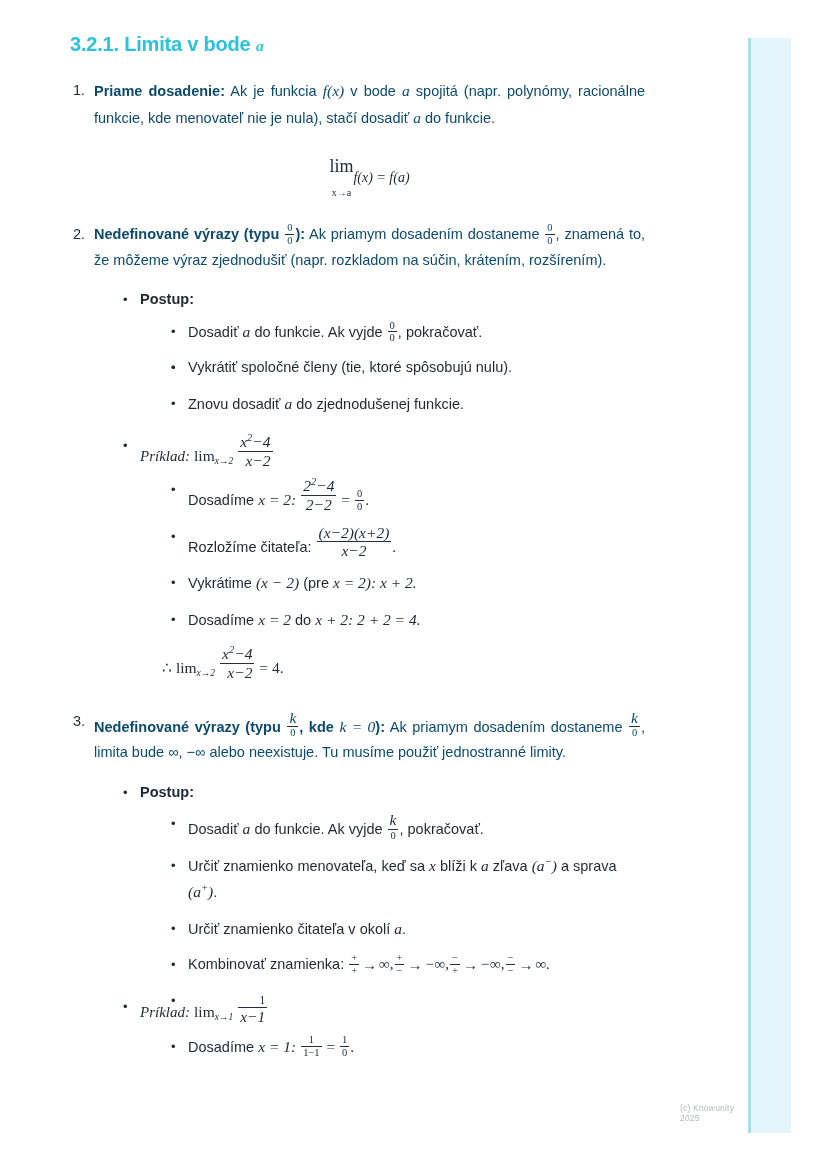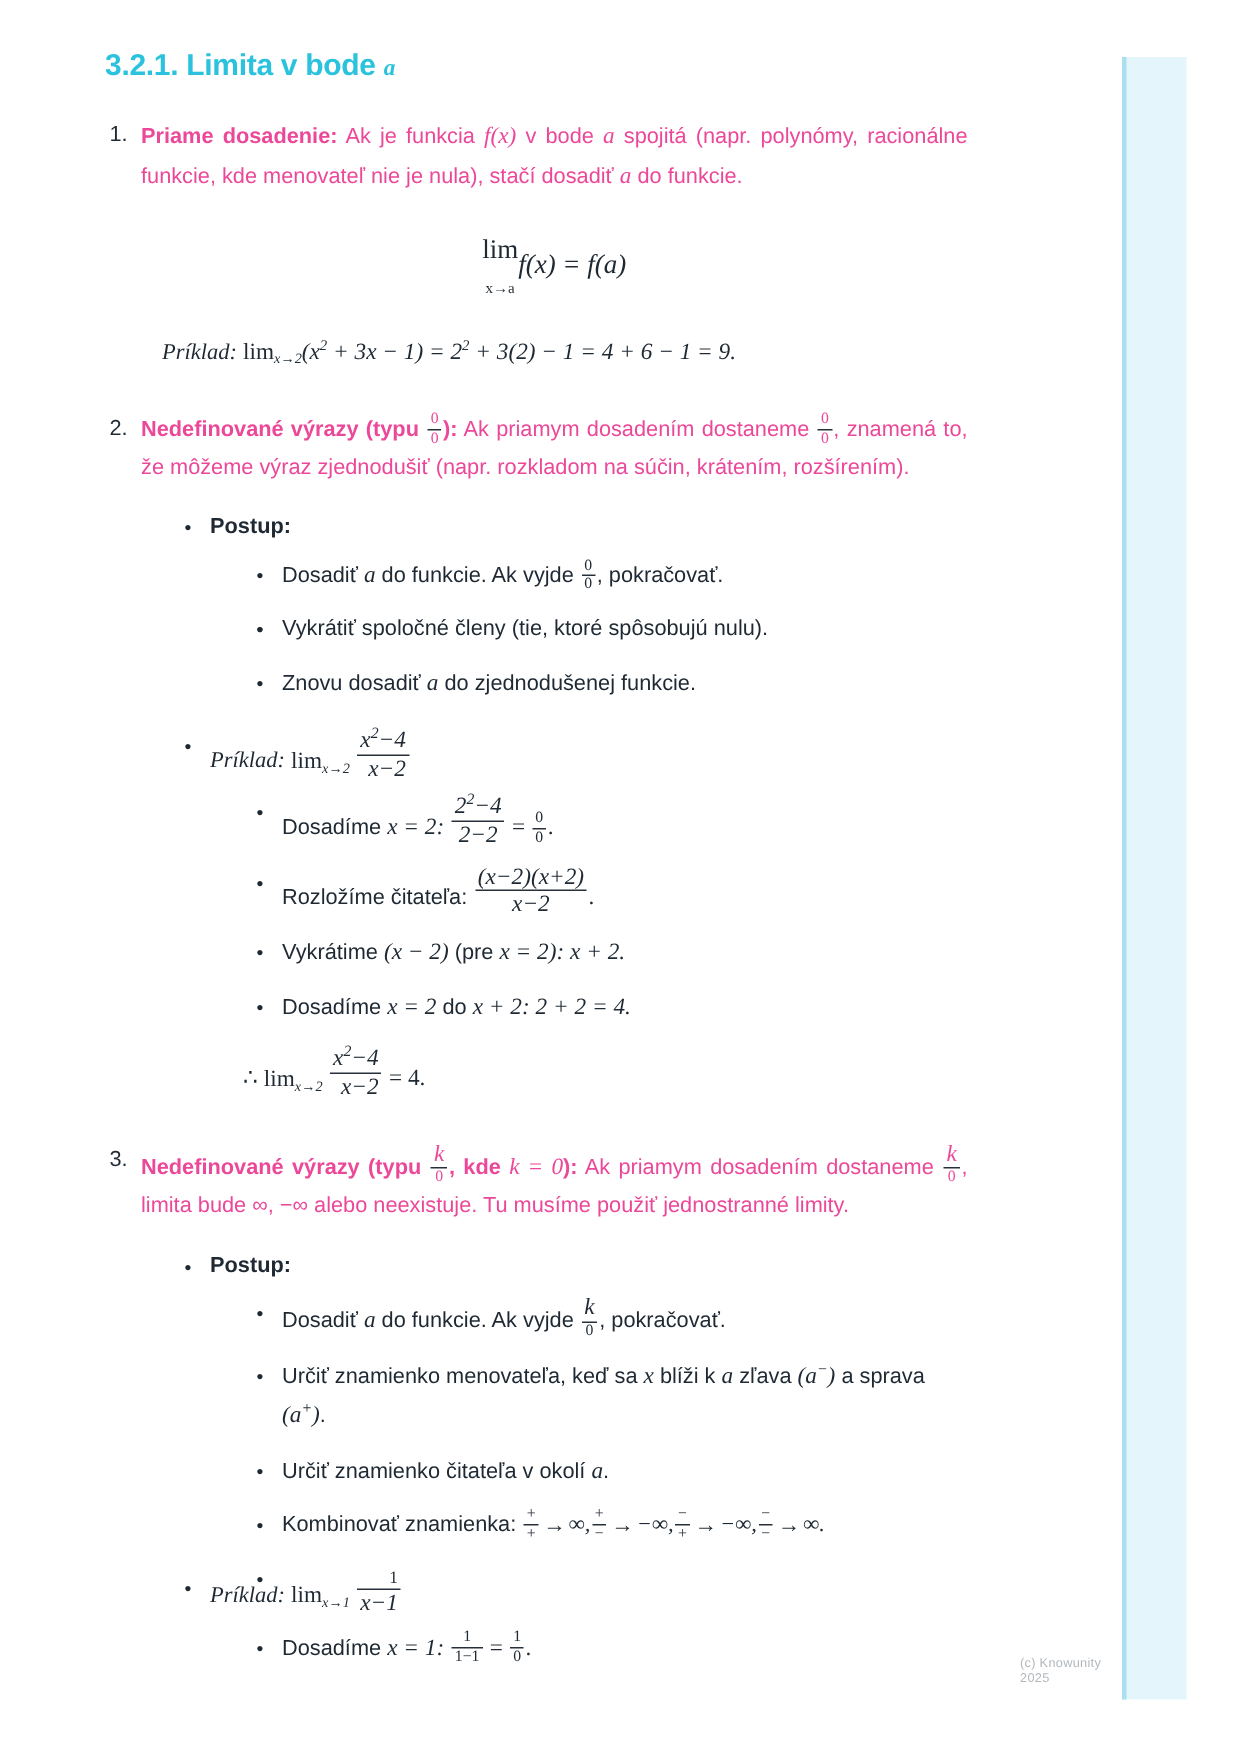--- a/index.html
+++ b/index.html
@@ -79,21 +79,21 @@
     left: 3px;
     top: 0;
     font-size: 14.5px;
     line-height: 25.5px;
   }
   .para {
     font-size: 14.5px;
     line-height: 25.5px;
     text-align: justify;
     text-justify: inter-word;
-    color: #ec4899;
+    color: #0c4a6e;
   }
   .lead {
     font-weight: bold;
   }
 
   
   .display-eq {
     text-align: center;
     margin: 26px 0 24px 0;
     font-size: 17px;
@@ -228,26 +228,23 @@
   <ol class="top-list">
 
     <li>
       <span class="num">1.</span>
       <div class="para"><span class="lead">Priame dosadenie:</span><span> Ak je funkcia </span><span class="mathit">f(x)</span><span> v bode </span><span class="mathit">a</span><span> spojitá (napr. polynómy, racionálne funkcie, kde menovateľ nie je nula), stačí dosadiť </span><span class="mathit">a</span><span> do funkcie.</span></div>
 
       <div class="display-eq">
         <span class="limdisp">
           <span class="big">lim</span>
           <span class="under">x→a</span>
-        </span><span class="mathit" style="font-size:18px;">f(x) = f(a)</span>
+        </span><span class="mathit" style="font-size:14px;">f(x) = f(a)</span>
       </div>
 
-      <div class="example-line" style="margin-left:14px;"><span class="example-label">Príklad:</span>
-        <span class="lim"><span class="mrm">lim</span><span class="sub mathit">x→2</span></span><span class="mathit">(x</span><sup class="pw mathit">2</sup><span class="mathit"> + 3x − 1) = 2</span><sup class="pw mathit">2</sup><span class="mathit"> + 3(2) − 1 = 4 + 6 − 1 = 9.</span>
-      </div>
     </li>
 
     <li style="margin-top:24px;">
       <span class="num">2.</span>
       <div class="para"><span class="lead">Nedefinované výrazy (typu </span><span class="frac"><span class="nu">0</span><span class="de">0</span></span><span class="lead">):</span><span> Ak priamym dosadením dostaneme </span><span class="frac"><span class="nu">0</span><span class="de">0</span></span><span>, znamená to, že môžeme výraz zjednodušiť (napr. rozkladom na súčin, krátením, rozšírením).</span></div>
 
       <div class="blk-1">
         <ul class="b1">
           <li>
             <span class="dot">•</span>

